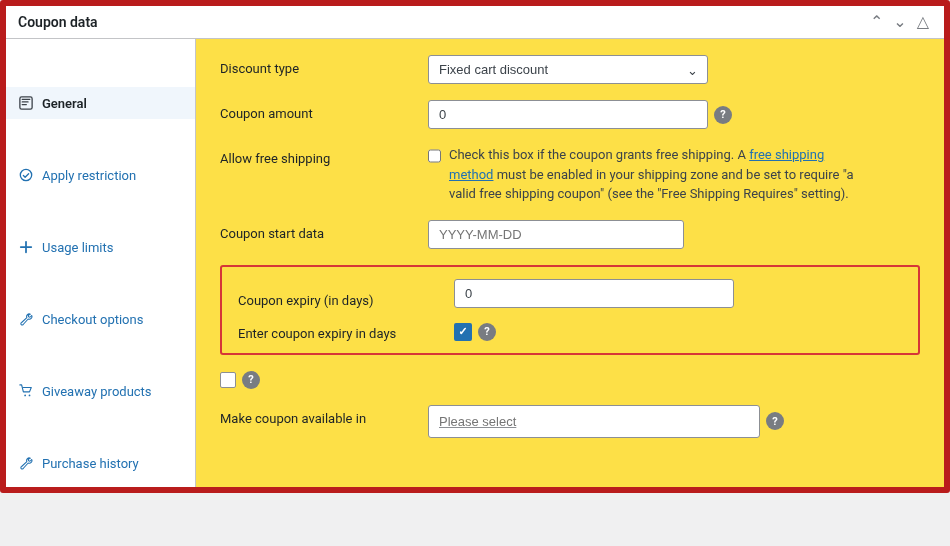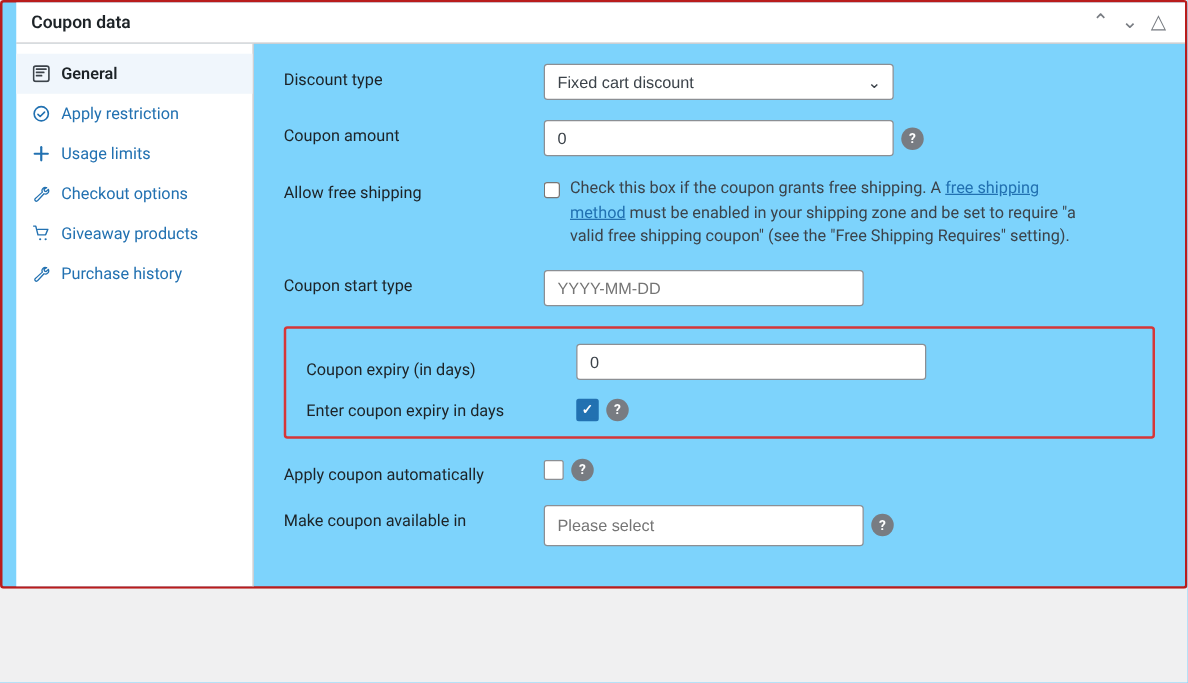--- a/index.html
+++ b/index.html
@@ -4,24 +4,23 @@
   <style>
     * { box-sizing: border-box; margin: 0; padding: 0; }
     body {
       font-family: -apple-system, BlinkMacSystemFont, "Segoe UI", Roboto, sans-serif;
       font-size: 13px;
       background: #f0f0f1;
       color: #3c434a;
     }
     .panel {
       width: 950px;
-      background: #7dd3fc;
-      border: 2px solid #b91c1c;
-      border-radius: 3px;
-      padding-left: 11px;
+      background: #fde047;
+      border: 6px solid #b91c1c;
+      border-radius: 3px;
     }
     .panel-header {
       display: flex;
       align-items: center;
       justify-content: space-between;
       padding: 8px 12px;
       background: #fff;
       border-bottom: 1px solid #c3c4c7;
     }
     .panel-title {
@@ -55,20 +54,21 @@
     }
     .sidebar-item {
       display: flex;
       align-items: center;
       gap: 8px;
       padding: 8px 12px;
       cursor: pointer;
       color: #2271b1;
       font-size: 13px;
       text-decoration: none;
+      margin-top: 40px;
     }
     .sidebar-item.active {
       background: #f0f6fc;
       color: #1d2327;
       font-weight: 600;
     }
     .sidebar-icon {
       width: 16px;
       height: 16px;
       display: inline-flex;
@@ -197,27 +197,28 @@
       border-radius: 50%;
       background: #787c82;
       color: white;
       font-size: 11px;
       font-weight: bold;
       cursor: pointer;
       flex-shrink: 0;
     }
     
     .please-select-input {
-      width: 256px;
+      width: 332px;
       padding: 8px 10px;
       border: 1px solid #8c8f94;
       border-radius: 3px;
       font-size: 13px;
       color: #8c8f94;
       background: #fff;
+      text-decoration: underline;
     }
     .unchecked-box {
       width: 16px;
       height: 16px;
       border: 1px solid #8c8f94;
       border-radius: 2px;
       background: #fff;
       flex-shrink: 0;
       cursor: pointer;
     }
@@ -326,21 +327,21 @@
           <div class="inline-row" style="align-items:flex-start; gap:8px;">
             <input type="checkbox" class="checkbox-input" style="margin-top: 3px;">
             <span class="free-shipping-text">
               Check this box if the coupon grants free shipping. A <a href="#">free shipping method</a> must be enabled in your shipping zone and be set to require "a valid free shipping coupon" (see the "Free Shipping Requires" setting).
             </span>
           </div>
         </div>
       </div>
 
       <div class="form-row">
-        <label class="form-label">Coupon start type</label>
+        <label class="form-label">Coupon start data</label>
         <div class="form-field">
           <input type="text" class="form-input" style="width: 256px;" placeholder="YYYY-MM-DD">
         </div>
       </div>
 
       <div class="highlight-section">
 
         <div class="highlight-row">
           <label class="form-label" style="padding-top:6px;">Coupon expiry (in days)</label>
           <div class="form-field">
@@ -351,21 +352,20 @@
         <div class="highlight-row">
           <label class="form-label">Enter coupon expiry in days</label>
           <div class="form-field inline-row">
             <div class="checkbox-blue"></div>
             <span class="help-icon">?</span>
           </div>
         </div>
       </div>
 
       <div class="form-row">
-        <label class="form-label">Apply coupon automatically</label>
         <div class="form-field inline-row">
           <div class="unchecked-box"></div>
           <span class="help-icon">?</span>
         </div>
       </div>
 
       <div class="form-row">
         <label class="form-label">Make coupon available in</label>
         <div class="form-field inline-row">
           <input type="text" class="please-select-input" placeholder="Please select" style="">

